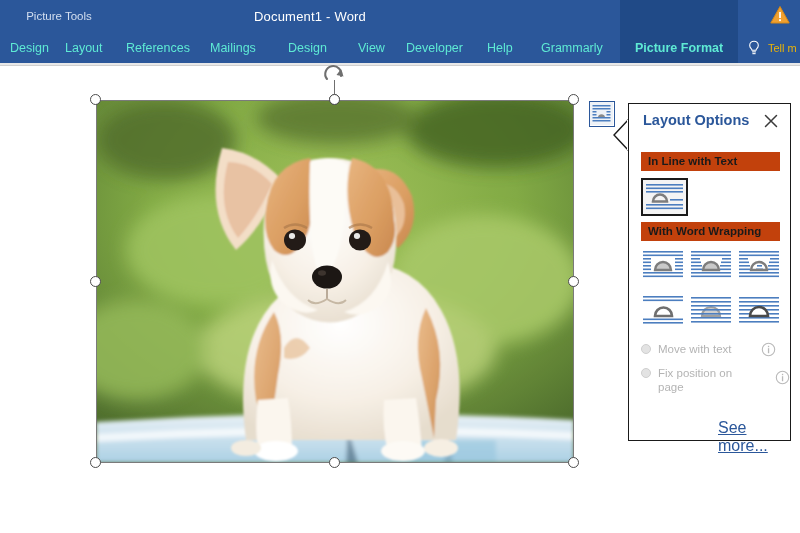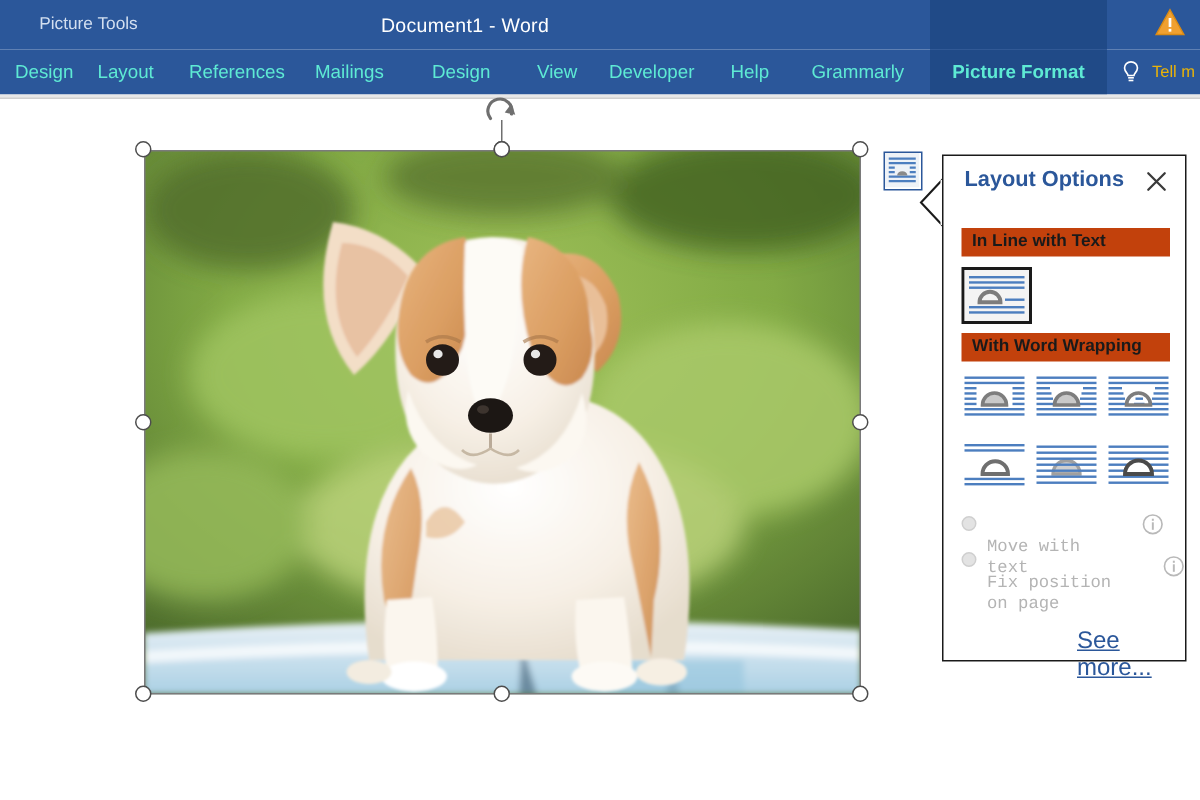--- a/index.html
+++ b/index.html
@@ -123,22 +123,22 @@
     position:absolute; width:44px; height:34px; cursor:pointer; background:#fff;
   }
 
   
   .radio-row { position:absolute; left:12px; }
   .radio-dot {
     position:absolute; left:0; top:2px; width:10px; height:10px;
     border-radius:50%; background:#e3e3e3; border:1px solid #cfcfcf;
   }
   .radio-label {
-    position:absolute; left:17px; top:16px; font-size:11.5px; color:#b4b4b4;
-    line-height:14px; width:96px;font-family:Liberation Mono, monospace;
+    position:absolute; left:17px; top:0; font-size:11.5px; color:#b4b4b4;
+    line-height:14px; width:96px;
   }
   .info-icon { position:absolute; width:15px; height:15px; }
 
   .see-more {
     position:absolute; left:89px; top:315px;
     color:#2b579a; font-size:16px; text-decoration:underline; cursor:pointer;
   }
 </style>
 </head>
 <body>

